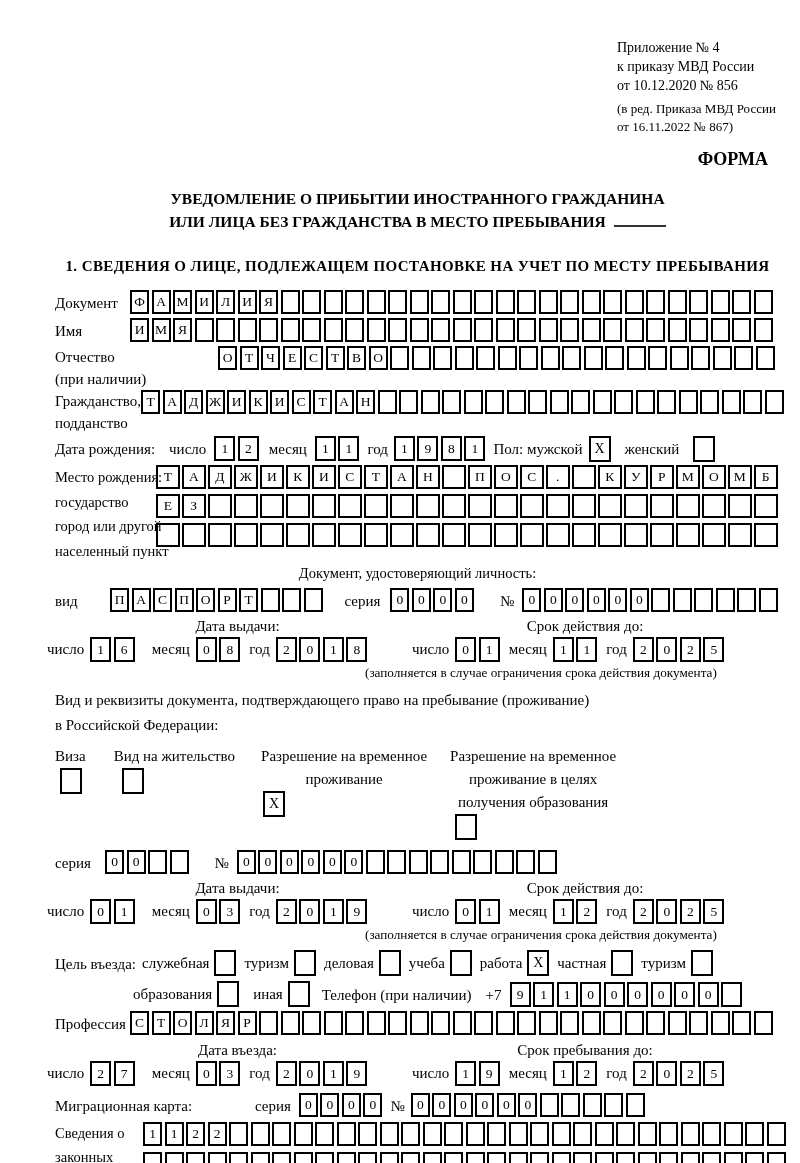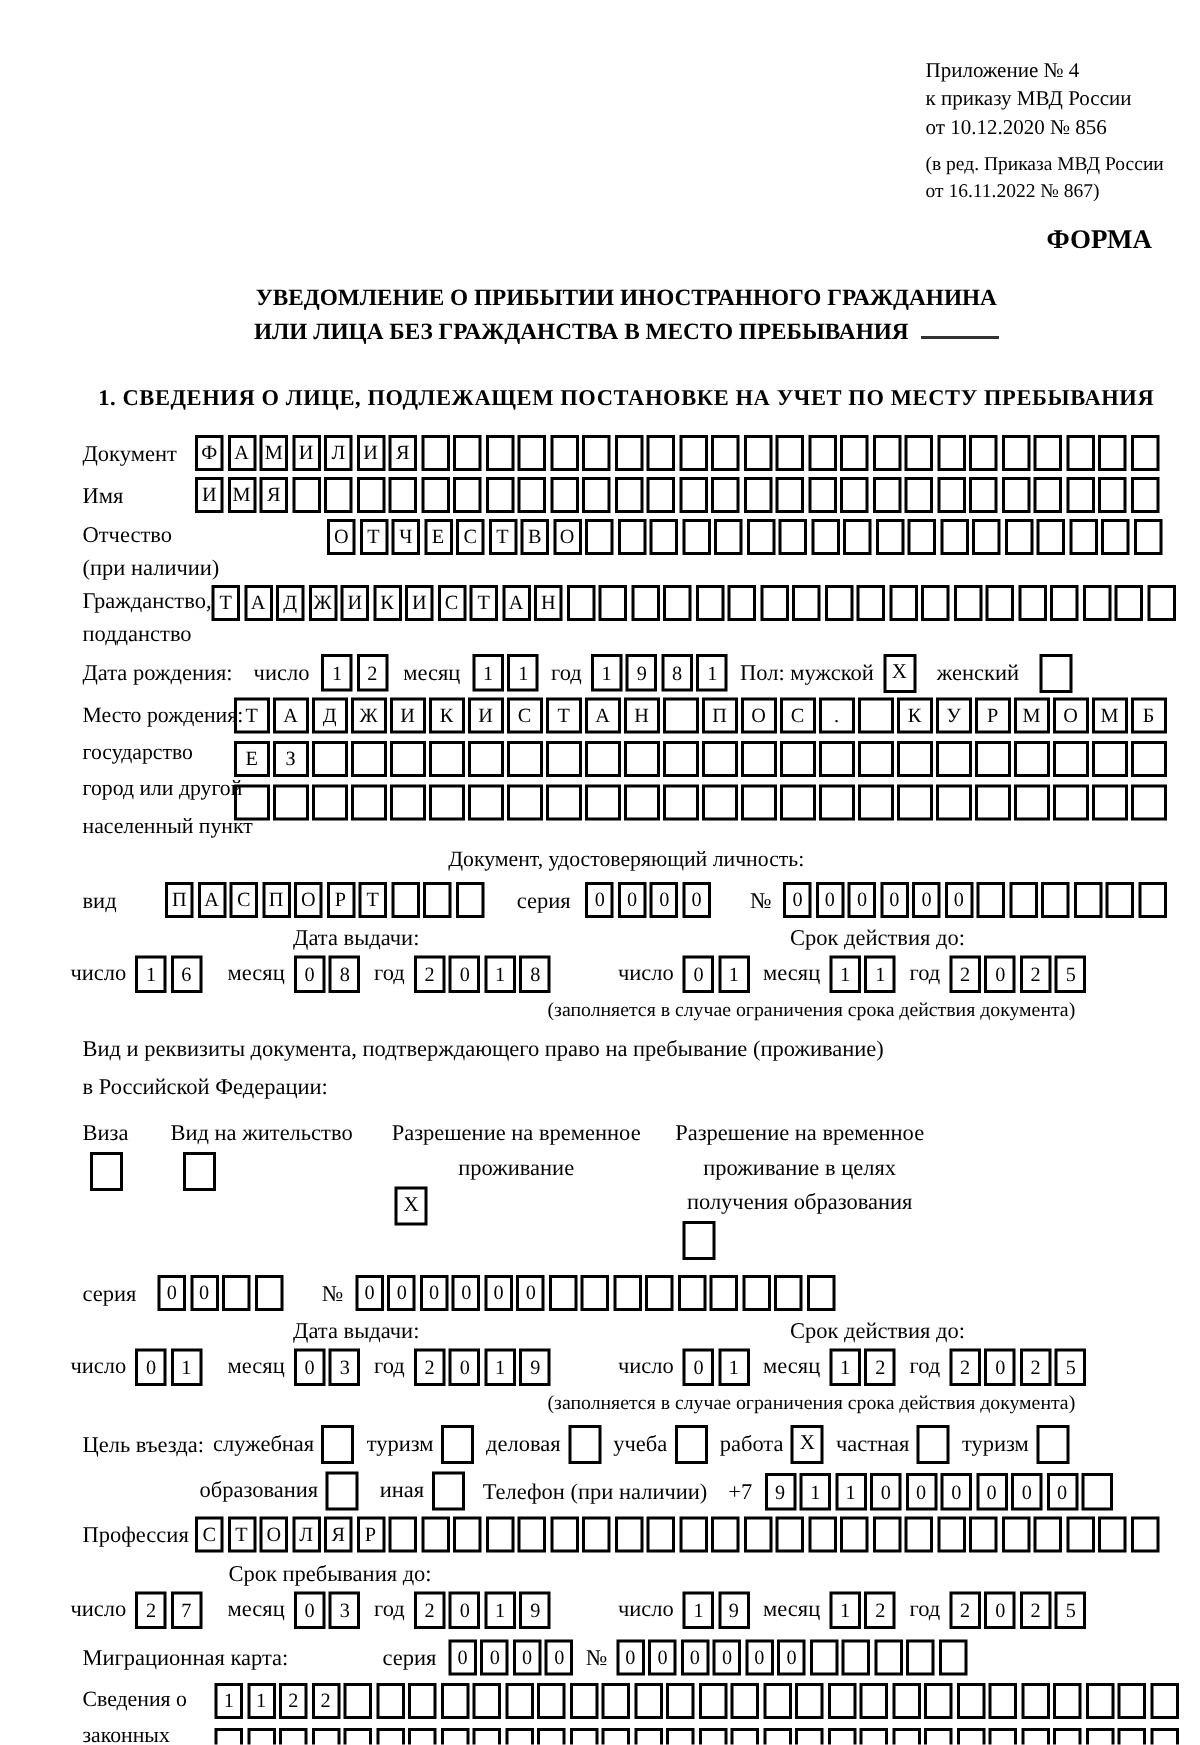--- a/index.html
+++ b/index.html
@@ -630,20 +630,21 @@
         <span class="cell"></span>
         <span class="cell"></span>
         <span class="cell"></span>
         <span class="cell"></span>
         <span class="cell"></span>
         <span class="cell"></span>
       </span>
   </div>
 
   <div class="dlabels">
+    <span class="left">Дата въезда:</span>
     <span class="right">Срок пребывания до:</span>
   </div>
   <div class="daterow" style="margin-bottom:7px">
     <span class="dgroup dgleft">
       <span class="dlabel">число</span>
       <span class="cells date">
           <span class="cell">2</span>
           <span class="cell">7</span>
         </span>
       <span class="dlabel ml8">месяц</span>

